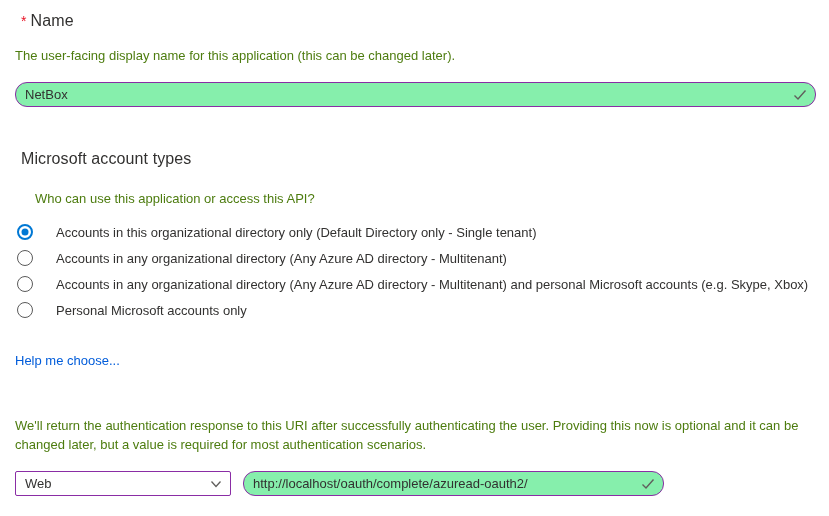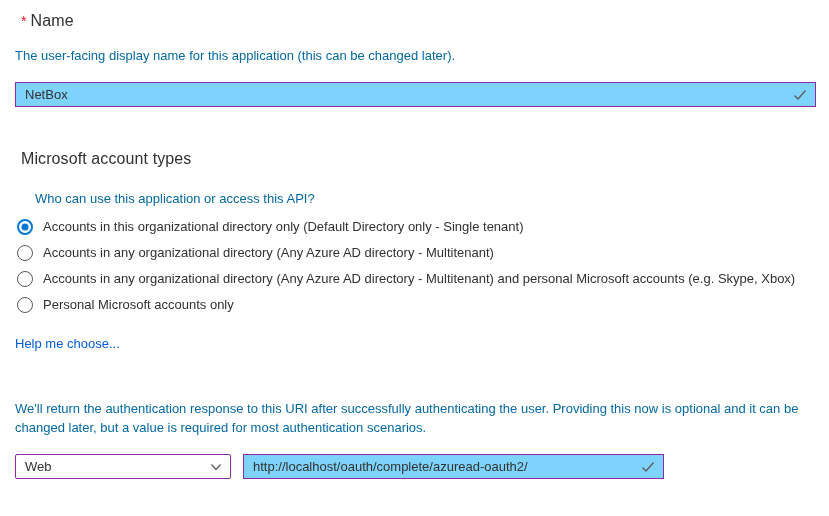--- a/index.html
+++ b/index.html
@@ -23,35 +23,35 @@
   .required-asterisk {
     color: #e81123;
     font-size: 14px;
     margin-right: 4px;
     vertical-align: top;
     position: relative;
     top: 1px;
   }
   .description {
     font-size: 13px;
-    color: #0369a1;
+    color: #4d7c0f;
     line-height: 19px;
     max-width: 800px;
   }
 
   
   .name-section .description { margin-top: 16px; }
   .input-wrap {
     margin-top: 17px;
     position: relative;
     width: 801px;
     height: 25px;
     border: 1px solid #8a2da5;
-    border-radius: 0;
-    background: #7dd3fc;
+    border-radius: 12px;
+    background: #86efac;
     display: flex;
     align-items: center;
   }
   .input-wrap input {
     border: none;
     outline: none;
     flex: 1;
     height: 100%;
     font-family: "Liberation Sans", "DejaVu Sans", sans-serif;
     font-size: 13px;
@@ -70,24 +70,25 @@
     align-items: center;
     justify-content: center;
   }
 
   
   .account-types-section { margin-top: 43px; }
   .account-types-section .question { margin-top: 21px; font-size: 13px; margin-left: 20px; }
   .radio-group { margin-top: 11px; }
   .radio-row {
     display: flex;
-    align-items: flex-start;
+    align-items: center;
     height: 26px;
     cursor: pointer;
     white-space: nowrap;
+    gap: 13px;
   }
   .radio-circle {
     width: 16px;
     height: 16px;
     border: 1px solid #5a5a5a;
     border-radius: 50%;
     margin: 0 10px 0 2px;
     flex: 0 0 16px;
     position: relative;
     background: #fff;
@@ -99,21 +100,21 @@
     left: 50%; top: 50%;
     transform: translate(-50%,-50%);
     width: 7px; height: 7px;
     border-radius: 50%;
     background: #0078d4;
   }
   .radio-label { font-size: 13px; color: #323130; }
 
   .help-link {
     display: inline-block;
-    margin-top: 13px;
+    margin-top: 30px;
     font-size: 13px;
     color: #015cda;
     text-decoration: none;
     cursor: pointer;
   }
 
   
   .redirect-section { margin-top: 47px; }
   .redirect-section .description { margin-top: 14px; }
   .redirect-controls {

